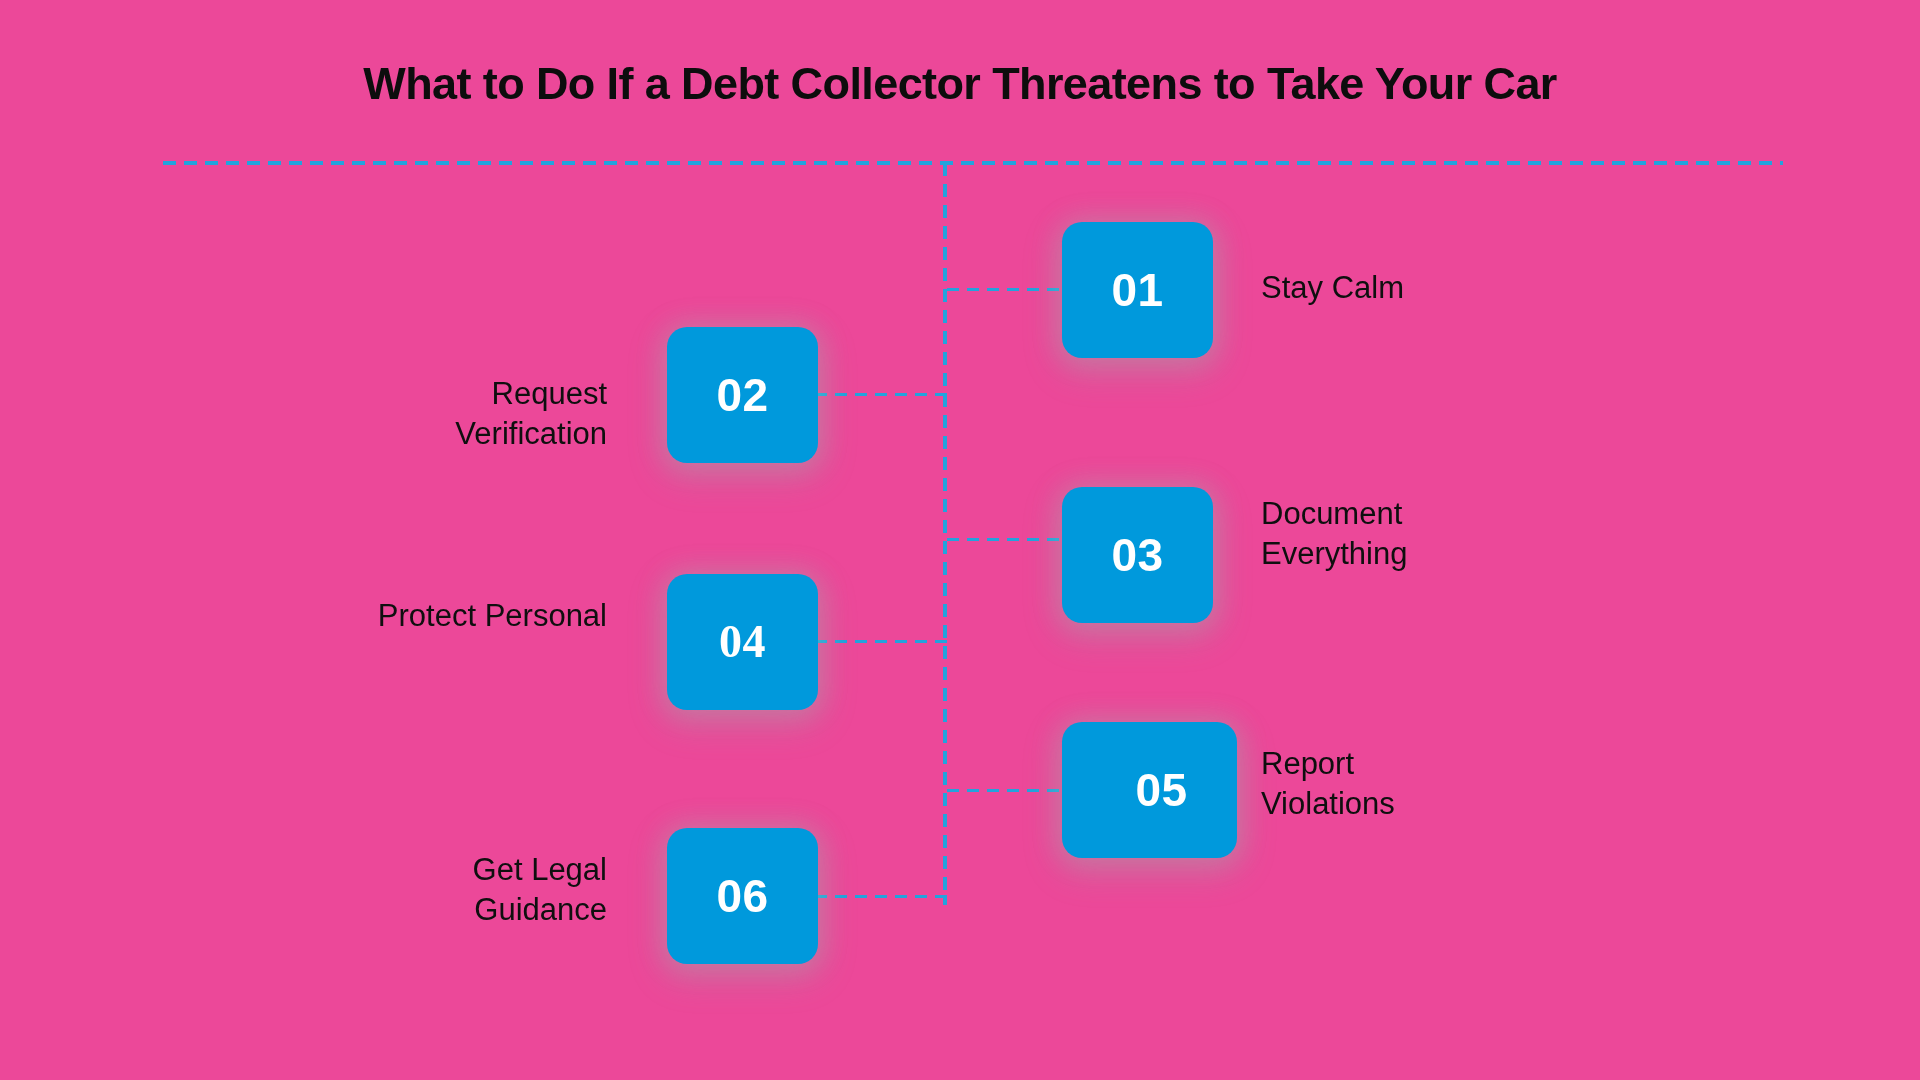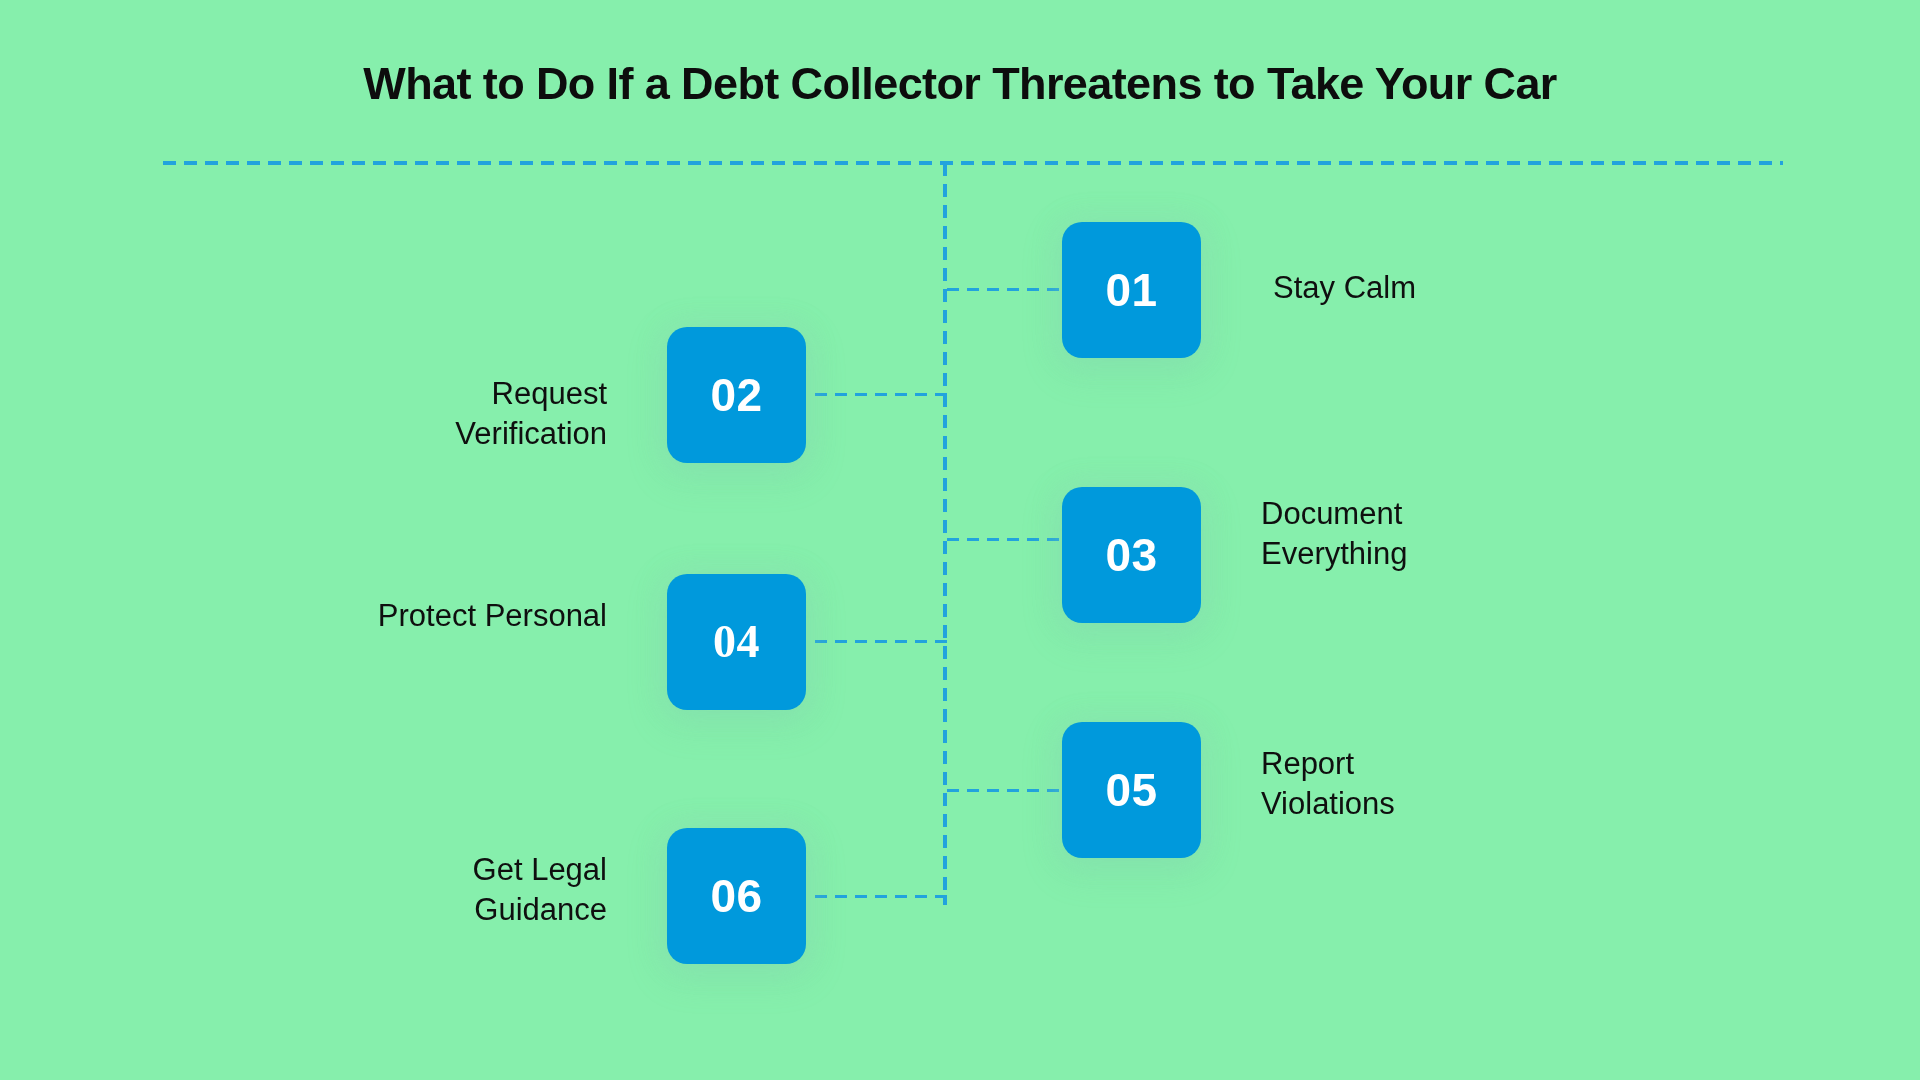--- a/index.html
+++ b/index.html
@@ -2,21 +2,21 @@
 <html><head>
 <meta charset="utf-8">
 <style>
   html,body{margin:0;padding:0;}
   body{
     width:1920px;height:1080px;
     background:#ffffff;
     font-family:"Liberation Sans", sans-serif;
     overflow:hidden;
   }
-  #stage{position:relative;width:1920px;height:1080px;background:#86efac;}
+  #stage{position:relative;width:1920px;height:1080px;background:#ec4899;}
 
   
   .title{
     position:absolute;
     left:0;right:0;
     top:58px;
     text-align:center;
     font-size:45px;
     font-weight:bold;
     letter-spacing:-0.6px;
@@ -54,21 +54,21 @@
     position:absolute;
     height:3px;
     background-image:linear-gradient(to right,#22a3dd 0,#22a3dd 12px,rgba(0,0,0,0) 12px,rgba(0,0,0,0) 20px);
     background-size:20px 3px;
     background-repeat:repeat-x;
   }
 
   
   .numbox{
     position:absolute;
-    width:139px;height:136px;
+    width:151px;height:136px;
     border-radius:20px;
     background:#0099dc;
     display:flex;align-items:center;justify-content:center;
     box-shadow:0 10px 34px 6px rgba(120,200,170,0.22),
                0 0 26px 6px rgba(150,215,190,0.18);
   }
   .numbox .num{
     color:#ffffff;
     font-size:46px;
     font-weight:bold;
@@ -96,21 +96,21 @@
   <div class="title">What to Do If a Debt Collector Threatens to Take Your Car</div>
 
   <div class="divider"></div>
 
   <div class="spine"></div>
 
   <div class="connector" style="left:947px;top:288px;width:117px;"></div>
   <div class="numbox" style="left:1062px;top:222px;">
     <span class="num">01</span>
   </div>
-  <div class="steplabel left-align" style="left:1261px;top:268px;width:330px;margin-left:12px;">
+  <div class="steplabel left-align" style="left:1261px;top:268px;width:330px;">
     <div>Stay Calm</div>
   </div>
 
   <div class="connector" style="left:815px;top:393px;width:132px;"></div>
   <div class="numbox" style="left:667px;top:327px;">
     <span class="num">02</span>
   </div>
   <div class="steplabel right-align" style="left:237px;top:348px;width:370px;margin-top:26px;">
     <div>Request</div>
     <div>Verification</div>
@@ -127,21 +127,21 @@
 
   <div class="connector" style="left:815px;top:640px;width:132px;"></div>
   <div class="numbox" style="left:667px;top:574px;font-family:Liberation Serif, serif;">
     <span class="num">04</span>
   </div>
   <div class="steplabel right-align" style="left:167px;top:596px;width:440px;">
     <div>Protect Personal</div>
   </div>
 
   <div class="connector" style="left:947px;top:789px;width:117px;"></div>
-  <div class="numbox" style="left:1062px;top:722px;">
+  <div class="numbox" style="left:1062px;top:722px;padding-left:24px;">
     <span class="num">05</span>
   </div>
   <div class="steplabel left-align" style="left:1261px;top:744px;width:340px;">
     <div>Report</div>
     <div>Violations</div>
   </div>
 
   <div class="connector" style="left:815px;top:895px;width:132px;"></div>
   <div class="numbox" style="left:667px;top:828px;">
     <span class="num">06</span>

